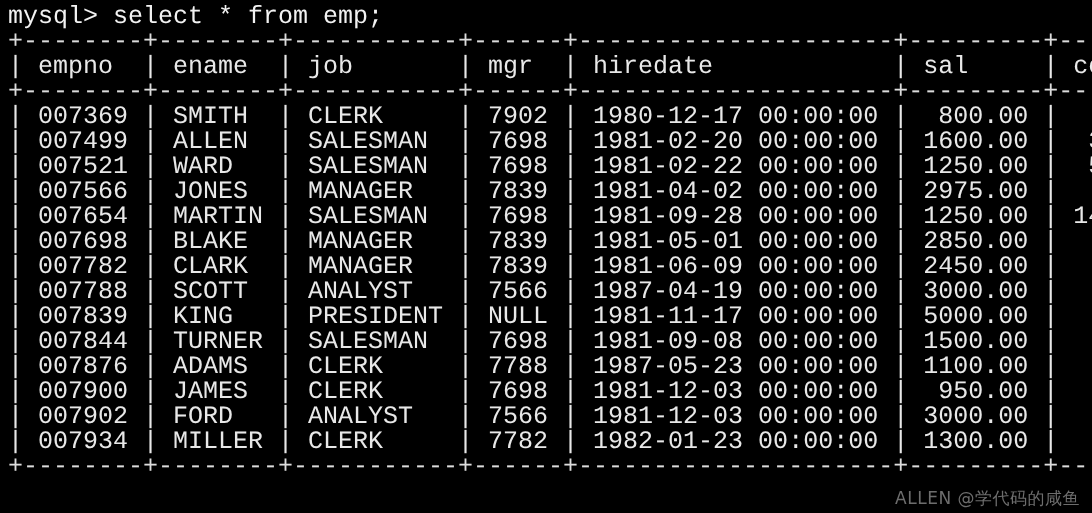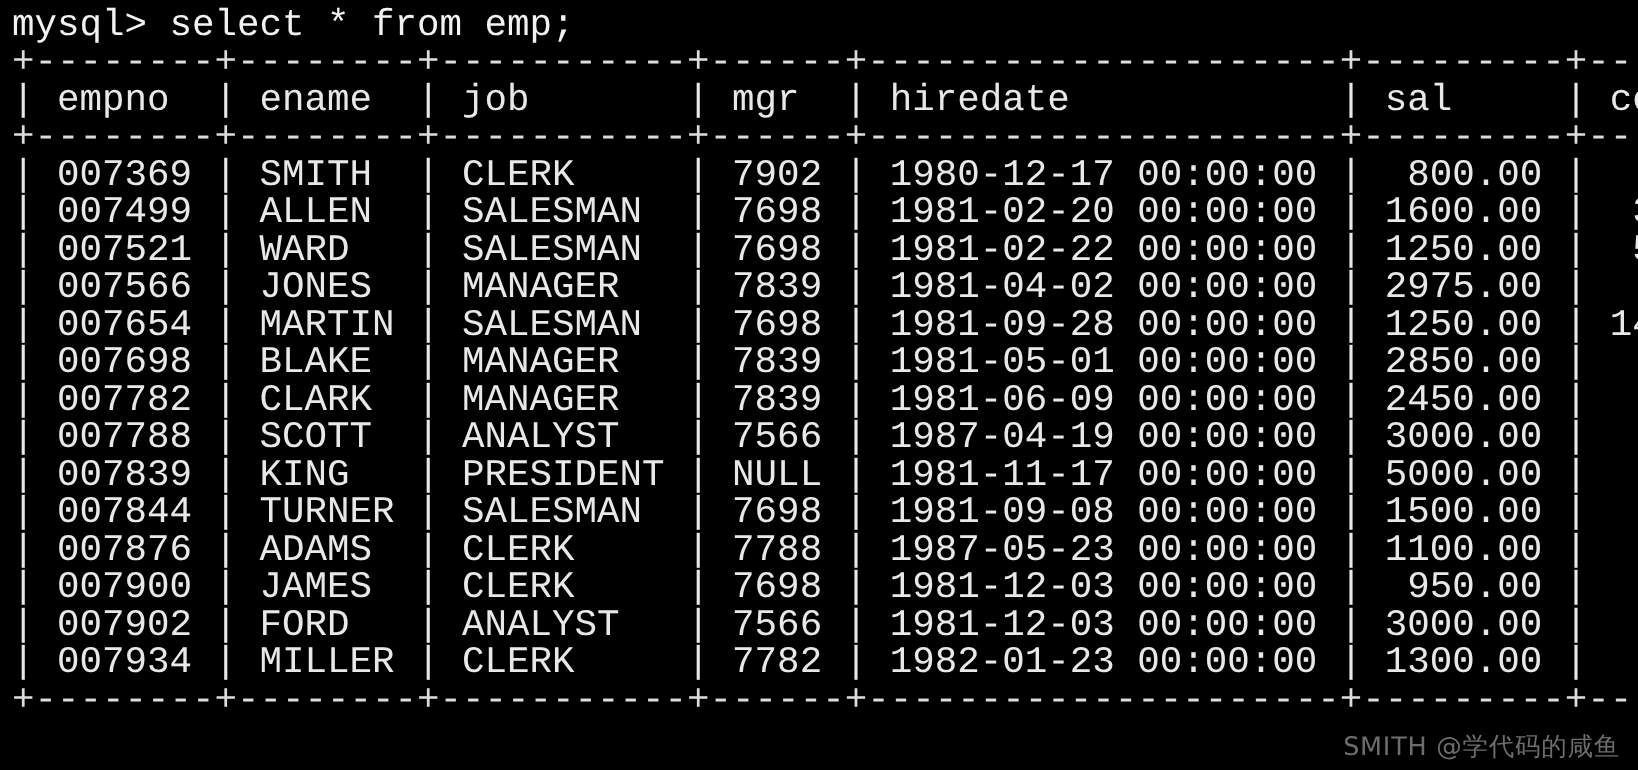--- a/index.html
+++ b/index.html
@@ -78,15 +78,15 @@
       <div class="term-line">| 007844 | TURNER | SALESMAN  | 7698 | 1981-09-08 00:00:00 | 1500.00 |    0.00 |     30 |</div>
       <div class="term-line">| 007876 | ADAMS  | CLERK     | 7788 | 1987-05-23 00:00:00 | 1100.00 |    NULL |     20 |</div>
       <div class="term-line">| 007900 | JAMES  | CLERK     | 7698 | 1981-12-03 00:00:00 |  950.00 |    NULL |     30 |</div>
       <div class="term-line">| 007902 | FORD   | ANALYST   | 7566 | 1981-12-03 00:00:00 | 3000.00 |    NULL |     20 |</div>
       <div class="term-line">| 007934 | MILLER | CLERK     | 7782 | 1982-01-23 00:00:00 | 1300.00 |    NULL |     10 |</div>
     </div>
 
   <div class="term-line rule">+--------+--------+-----------+------+---------------------+---------+---------+--------+</div>
 
 
-  <div id="watermark">SMITH @学代码的咸鱼</div>
+  <div id="watermark">ALLEN @学代码的咸鱼</div>
 
 </div>
 
 </body></html>

